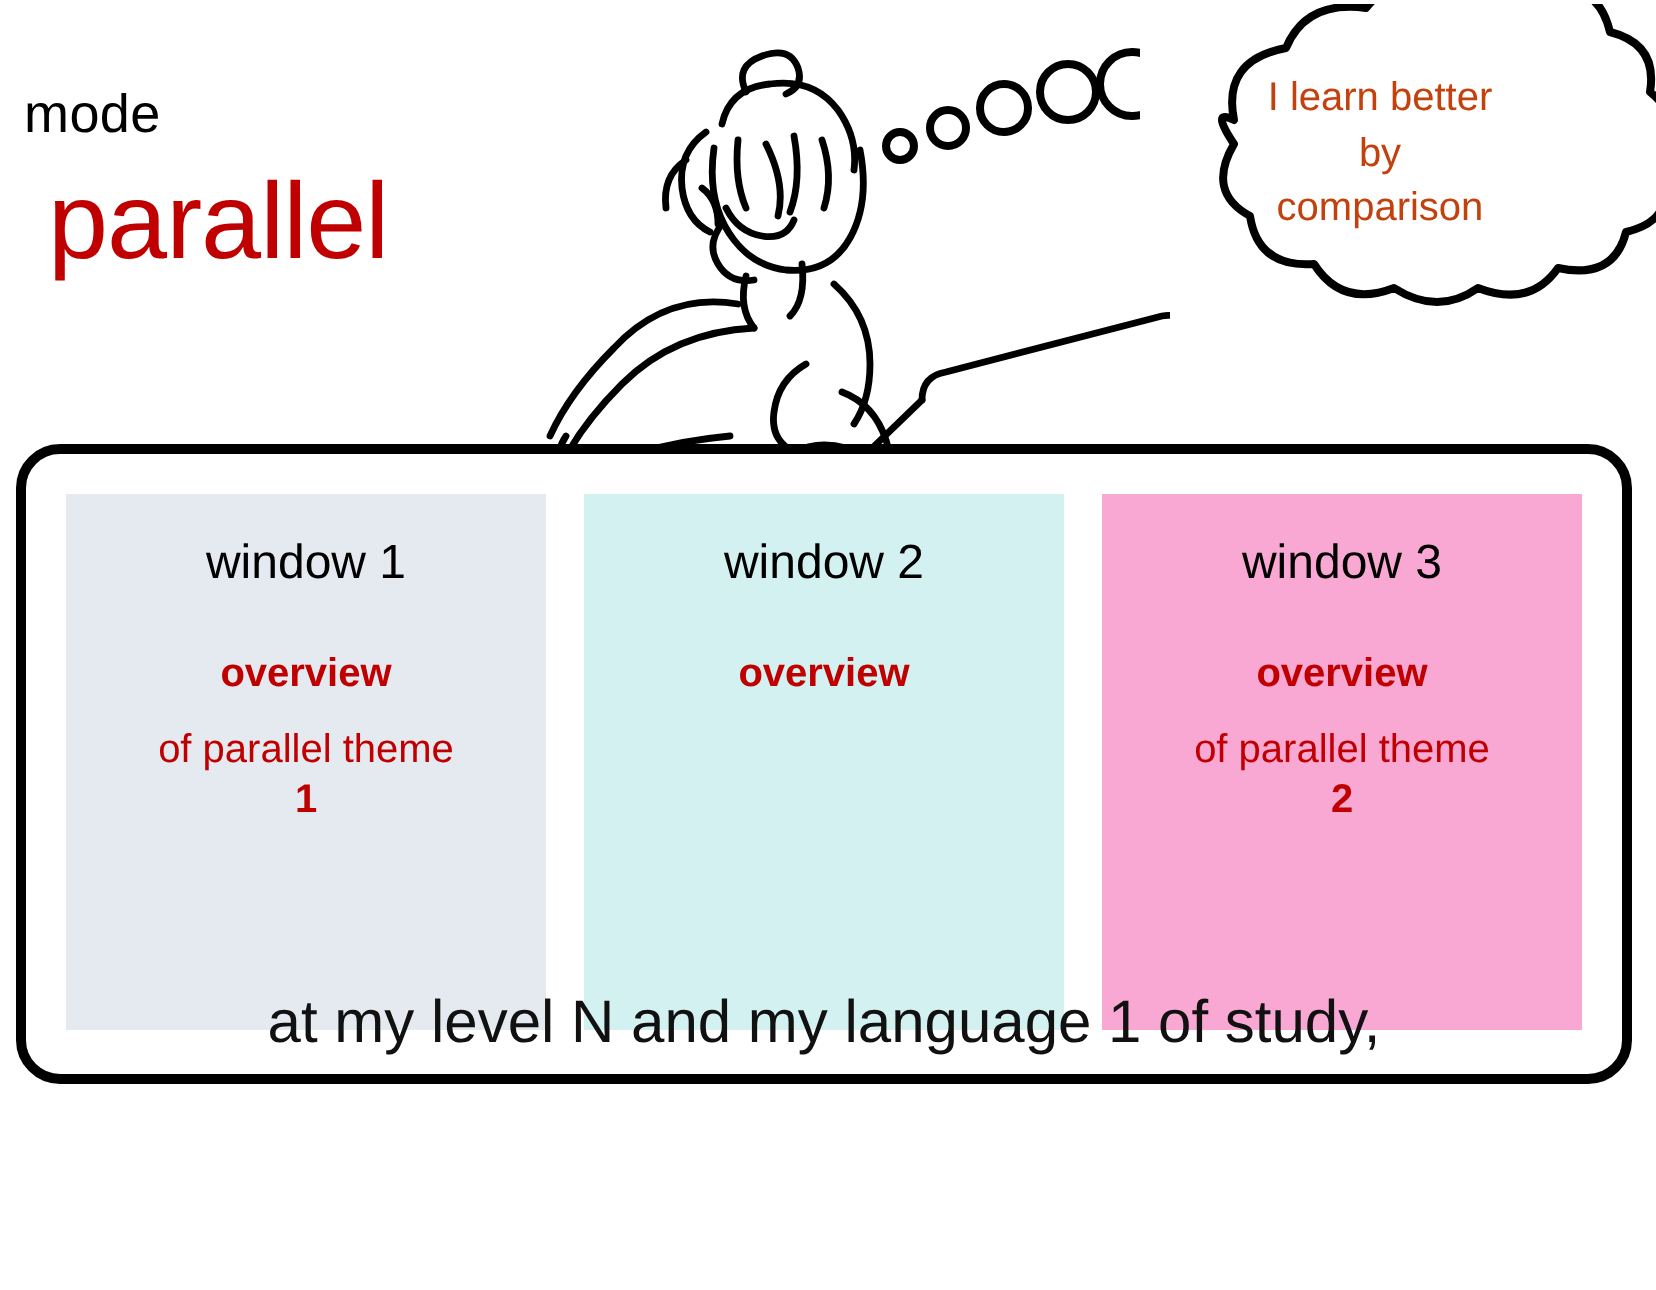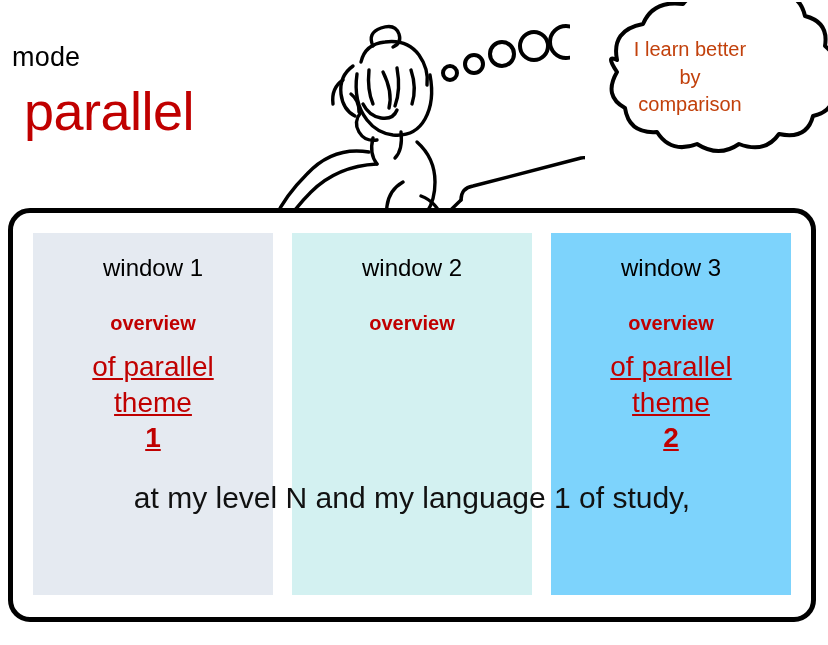--- a/index.html
+++ b/index.html
@@ -72,23 +72,23 @@
     text-align: center;
     font-size: 20px;
     line-height: 1.38;
     color: #c2410c;
   }
 
   
   #windows-frame {
     position: absolute;
     left: 8px;
-    top: 208px;
+    top: 222px;
     width: 808px;
-    height: 414px;
+    height: 320px;
     border: 5px solid #000000;
     border-radius: 22px;
     box-sizing: border-box;
     background: #ffffff;
   }
 
   #panels {
     position: absolute;
     left: 20px;
     top: 20px;
@@ -116,26 +116,25 @@
   .panel-overview {
     text-align: center;
     font-size: 20px;
     font-weight: bold;
     color: #C00000;
     margin-top: 28px;
     line-height: 1.2;
   }
   .panel-desc {
     text-align: center;
-    font-size: 28px;
+    font-size: 20px;
     color: #C00000;
     margin-top: 14px;
     line-height: 1.28;
     padding: 0 22px;
-    text-decoration: underline;
   }
   .panel-desc .num {
     font-weight: bold;
     display: block;
   }
 
   
   #caption {
     position: absolute;
     left: 20px;
@@ -249,21 +248,21 @@
         <span>of parallel theme</span>
         <span class="num">1</span>
       </div>
     </div>
 
     <div class="panel panel-2" style="background: rgb(211, 241, 241);">
       <div class="panel-title">window 2</div>
       <div class="panel-overview">overview</div>
     </div>
 
-    <div class="panel panel-3" style="background: #7dd3fc;">
+    <div class="panel panel-3" style="background: #f9a8d4;">
       <div class="panel-title">window 3</div>
       <div class="panel-overview">overview</div>
       <div class="panel-desc">
         <span>of parallel theme</span>
         <span class="num">2</span>
       </div>
     </div>
 
   </div>
 

